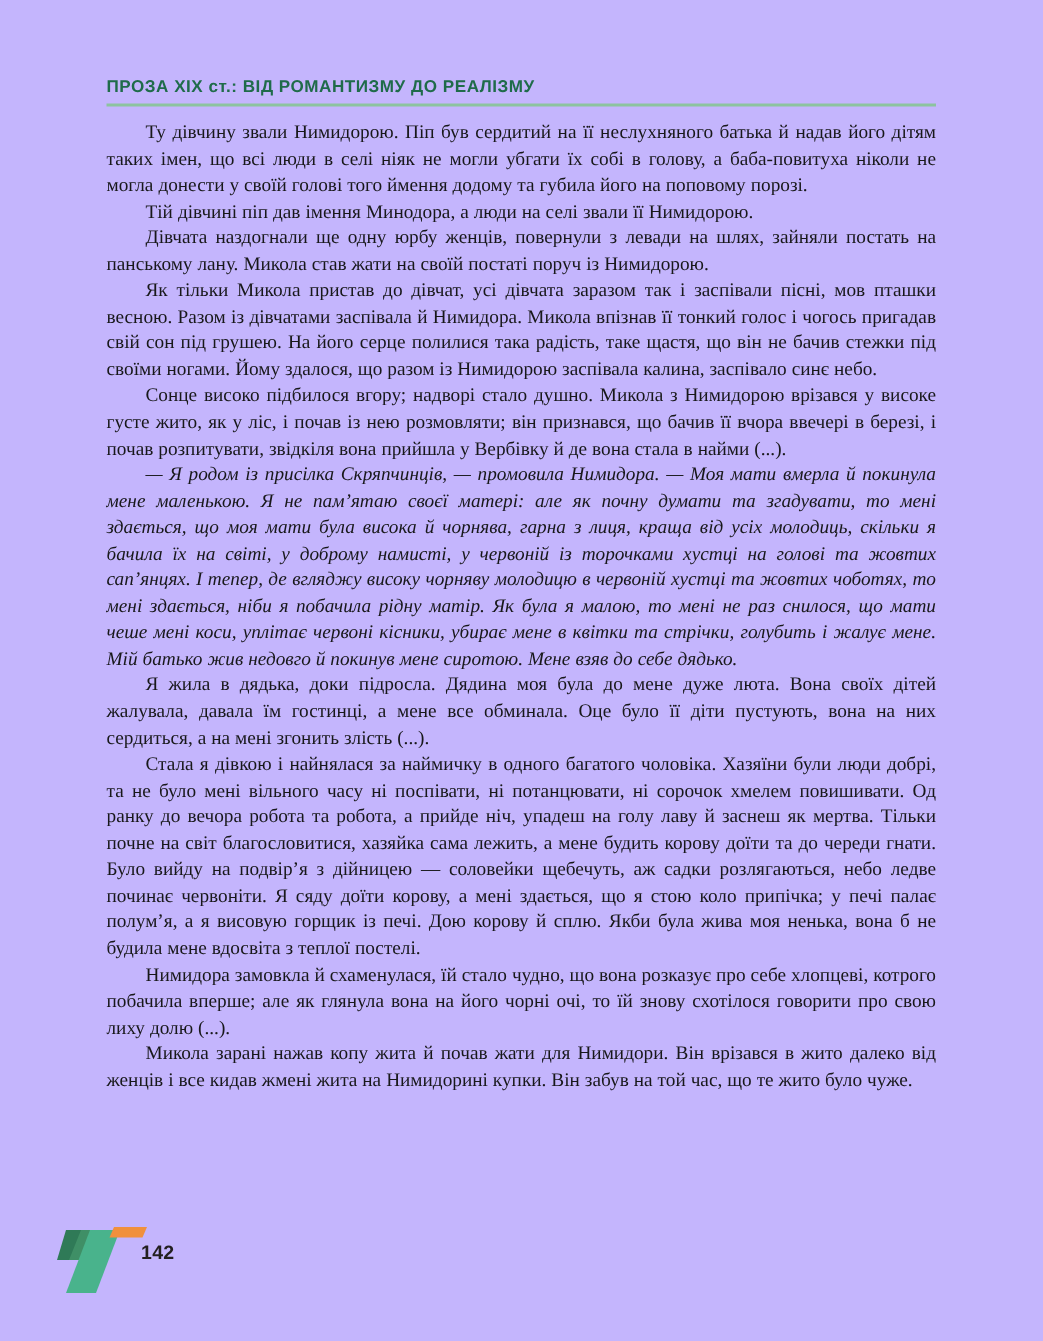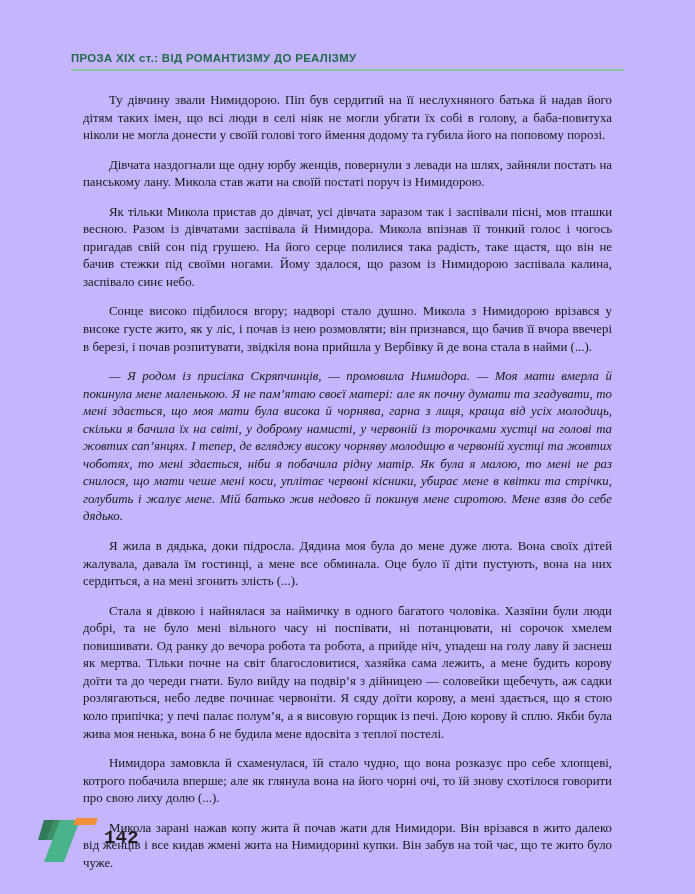--- a/index.html
+++ b/index.html
@@ -41,21 +41,21 @@
   }
 
   
   .body-col {
     position: absolute;
     left: 71px;
     top: 80px;
     width: 553px;
   }
   .para {
-    margin: 12px;
+    margin: 0;
     text-align: justify;
     text-indent: 26px;
     font-size: 12.85px;
     line-height: 17.55px;
     color: #18181a;
     hyphens: manual;
     word-spacing: 0.1px;
   }
   .para.dialogue {
     text-indent: 26px;
@@ -72,41 +72,42 @@
   }
   .logo {
     position: absolute;
     left: 0;
     top: 0;
     width: 62px;
     height: 48px;
   }
   .folio {
     position: absolute;
-    left: 66px;
+    left: 56px;
     top: 9px;
-    font-family: Liberation Mono, monospace;
-    font-size: 19px;
+    font-family: Liberation Sans, sans-serif;
+    font-size: 13px;
     font-weight: bold;
     color: #231f20;
     letter-spacing: 0.2px;
   }
 </style>
 </head>
 <body>
 
 <div class="page">
 
   <div class="running-head">
     <div class="running-head-title">ПРОЗА XIX ст.: ВІД РОМАНТИЗМУ ДО РЕАЛІЗМУ</div>
     <div class="running-head-rule"></div>
   </div>
 
   <div class="body-col">
     <p class="para">Ту дівчину звали Нимидорою. Піп був сердитий на її неслухняного батька й надав його дітям таких імен, що всі люди в селі ніяк не могли убгати їх собі в голову, а баба-повитуха ніколи не могла донести у своїй голові того ймення додому та губила його на поповому порозі.</p>
+    <p class="para">Тій дівчині піп дав імення Минодора, а люди на селі звали її Нимидорою.</p>
     <p class="para">Дівчата наздогнали ще одну юрбу женців, повернули з левади на шлях, зайняли постать на панському лану. Микола став жати на своїй постаті поруч із Нимидорою.</p>
     <p class="para">Як тільки Микола пристав до дівчат, усі дівчата заразом так і заспівали пісні, мов пташки весною. Разом із дівчатами заспівала й Нимидора. Микола впізнав її тонкий голос і чогось пригадав свій сон під грушею. На його серце полилися така радість, таке щастя, що він не бачив стежки під своїми ногами. Йому здалося, що разом із Нимидорою заспівала калина, заспівало синє небо.</p>
     <p class="para">Сонце високо підбилося вгору; надворі стало душно. Микола з Нимидорою врізався у високе густе жито, як у ліс, і почав із нею розмовляти; він признався, що бачив її вчора ввечері в березі, і почав розпитувати, звідкіля вона прийшла у Вербівку й де вона стала в найми (...).</p>
     <p class="para dialogue">— Я родом із присілка Скряпчинців, — промовила Нимидора. — Моя мати вмерла й покинула мене маленькою. Я не пам’ятаю своєї матері: але як почну думати та згадувати, то мені здається, що моя мати була висока й чорнява, гарна з лиця, краща від усіх молодиць, скільки я бачила їх на світі, у доброму намисті, у червоній із торочками хустці на голові та жовтих сап’янцях. І тепер, де вгляджу високу чорняву молодицю в червоній хустці та жовтих чоботях, то мені здається, ніби я побачила рідну матір. Як була я малою, то мені не раз снилося, що мати чеше мені коси, уплітає червоні кісники, убирає мене в квітки та стрічки, голубить і жалує мене. Мій батько жив недовго й покинув мене сиротою. Мене взяв до себе дядько.</p>
     <p class="para">Я жила в дядька, доки підросла. Дядина моя була до мене дуже люта. Вона своїх дітей жалувала, давала їм гостинці, а мене все обминала. Оце було її діти пустують, вона на них сердиться, а на мені згонить злість (...).</p>
     <p class="para">Стала я дівкою і найнялася за наймичку в одного багатого чоловіка. Хазяїни були люди добрі, та не було мені вільного часу ні поспівати, ні потанцювати, ні сорочок хмелем повишивати. Од ранку до вечора робота та робота, а прийде ніч, упадеш на голу лаву й заснеш як мертва. Тільки почне на світ благословитися, хазяйка сама лежить, а мене будить корову доїти та до череди гнати. Було вийду на подвір’я з дійницею — соловейки щебечуть, аж садки розлягаються, небо ледве починає червоніти. Я сяду доїти корову, а мені здається, що я стою коло припічка; у печі палає полум’я, а я висовую горщик із печі. Дою корову й сплю. Якби була жива моя ненька, вона б не будила мене вдосвіта з теплої постелі.</p>
     <p class="para">Нимидора замовкла й схаменулася, їй стало чудно, що вона розказує про себе хлопцеві, котрого побачила вперше; але як глянула вона на його чорні очі, то їй знову схотілося говорити про свою лиху долю (...).</p>
     <p class="para">Микола зарані нажав копу жита й почав жати для Нимидори. Він врізався в жито далеко від женців і все кидав жмені жита на Нимидорині купки. Він забув на той час, що те жито було чуже.</p>
   </div>
 

